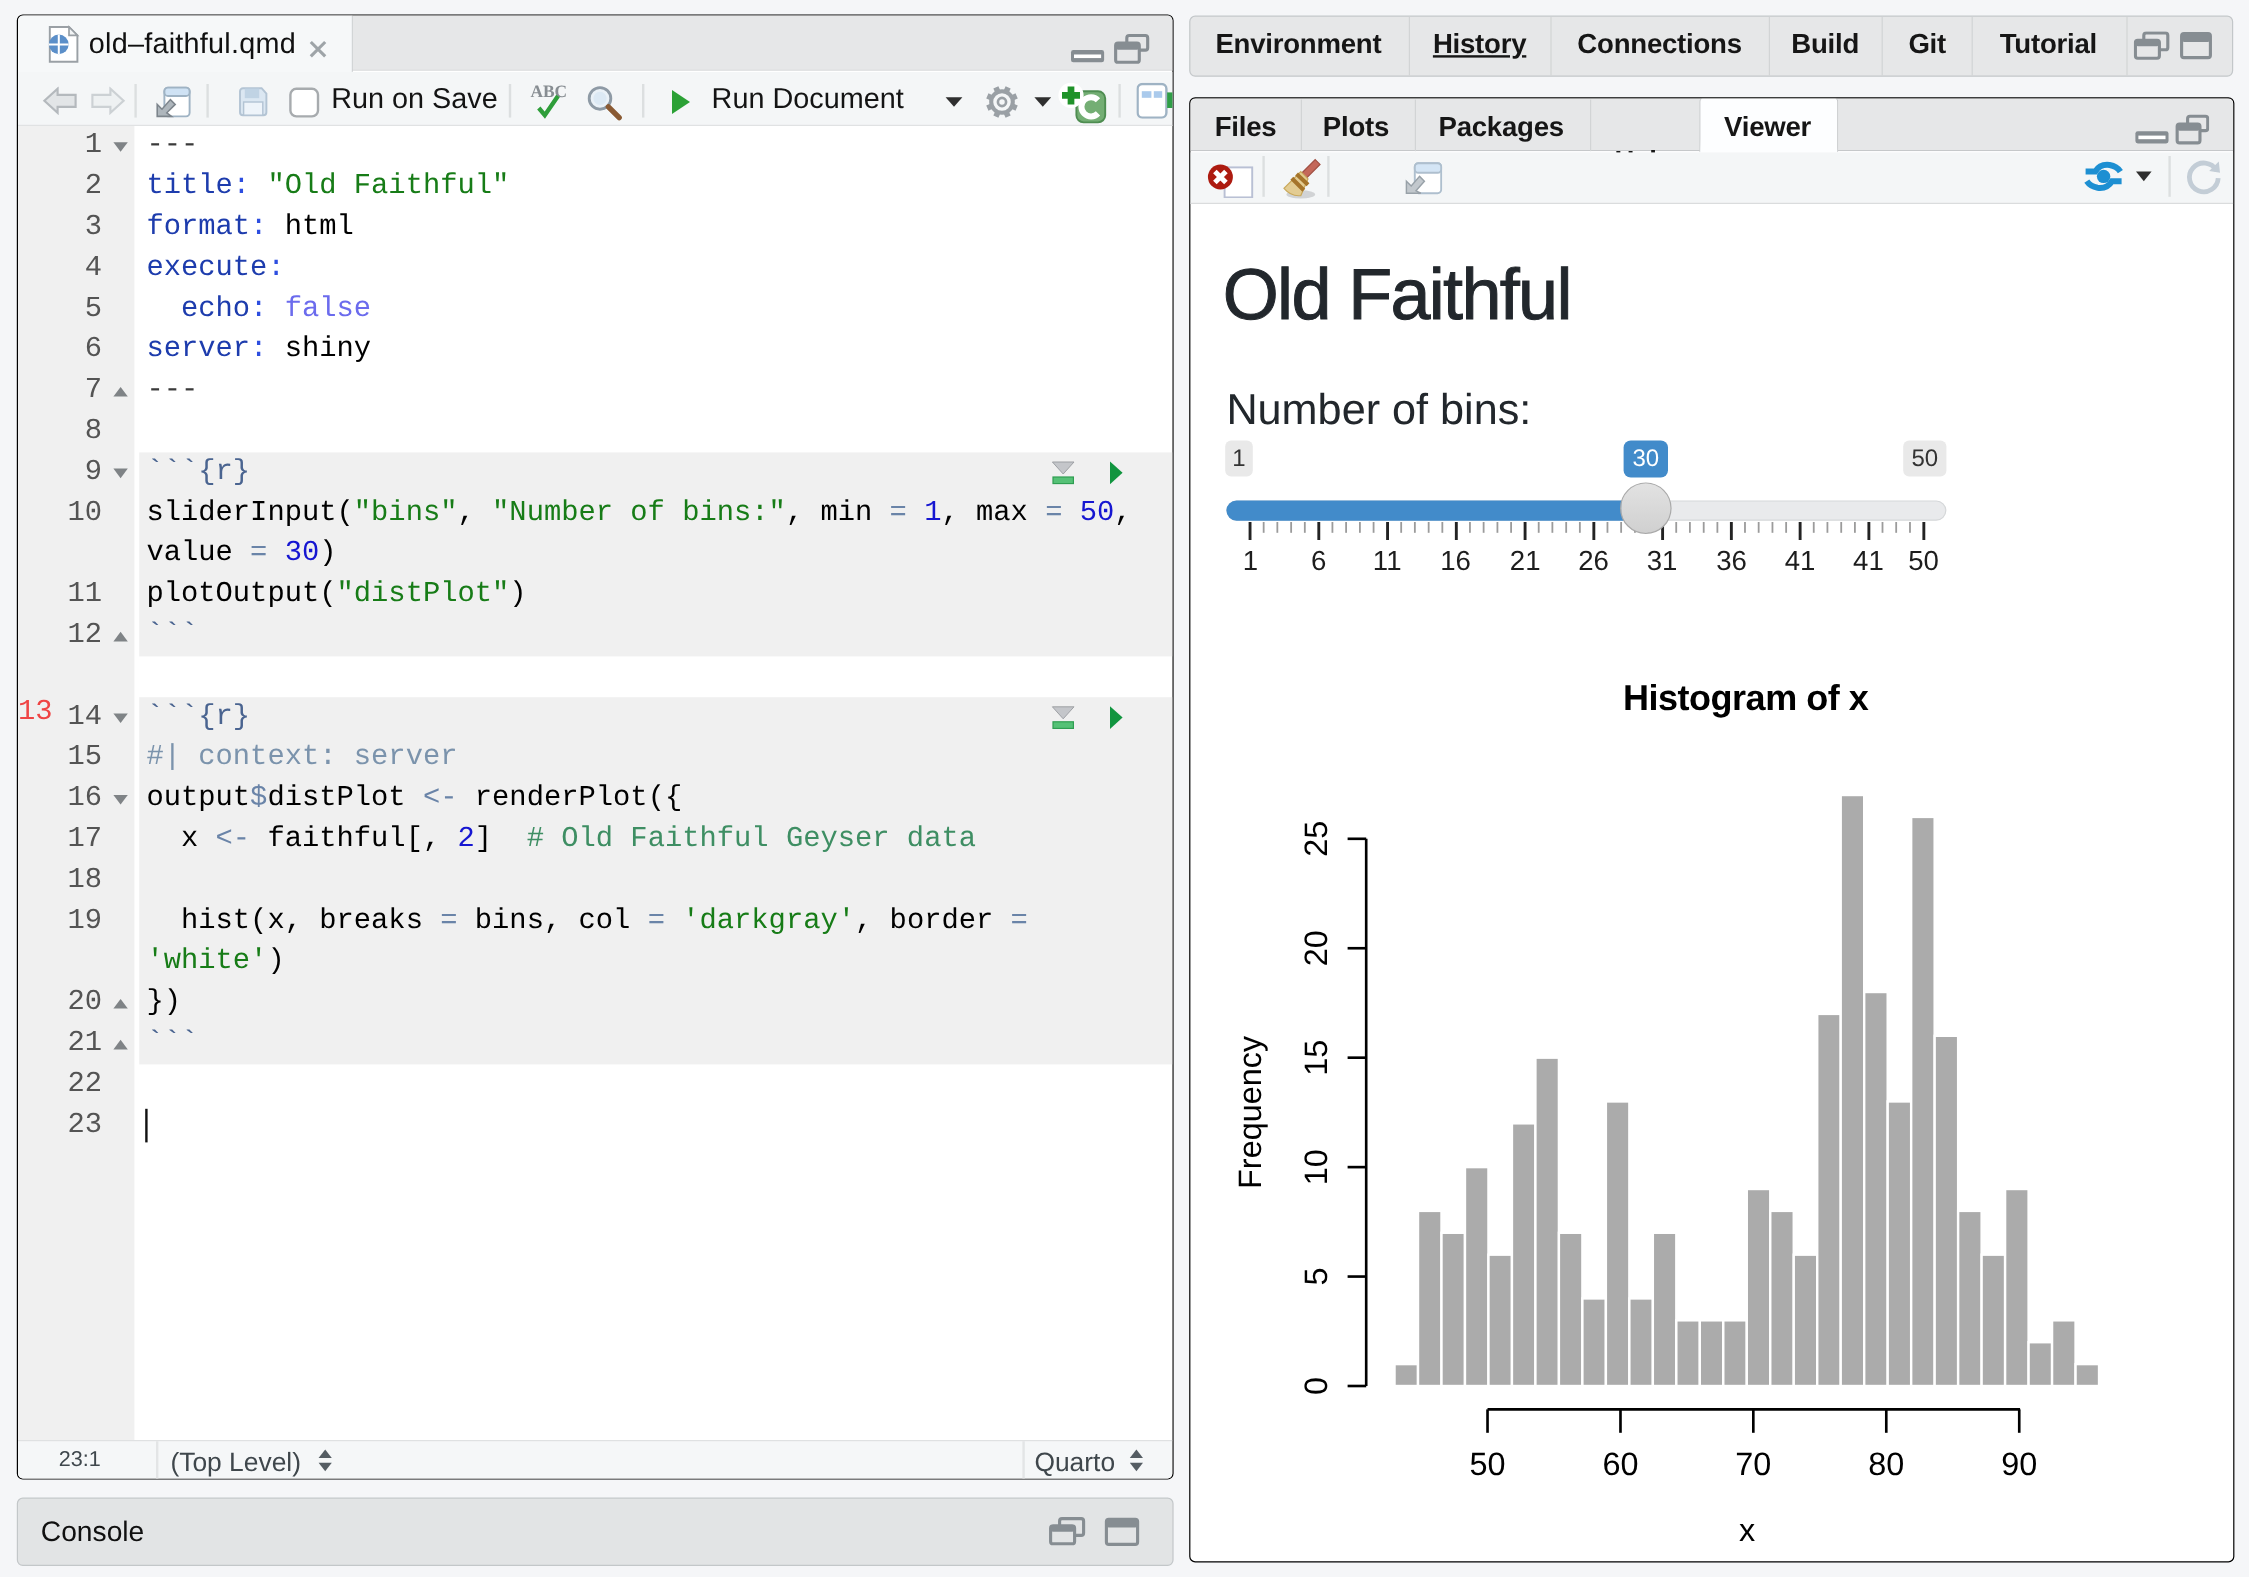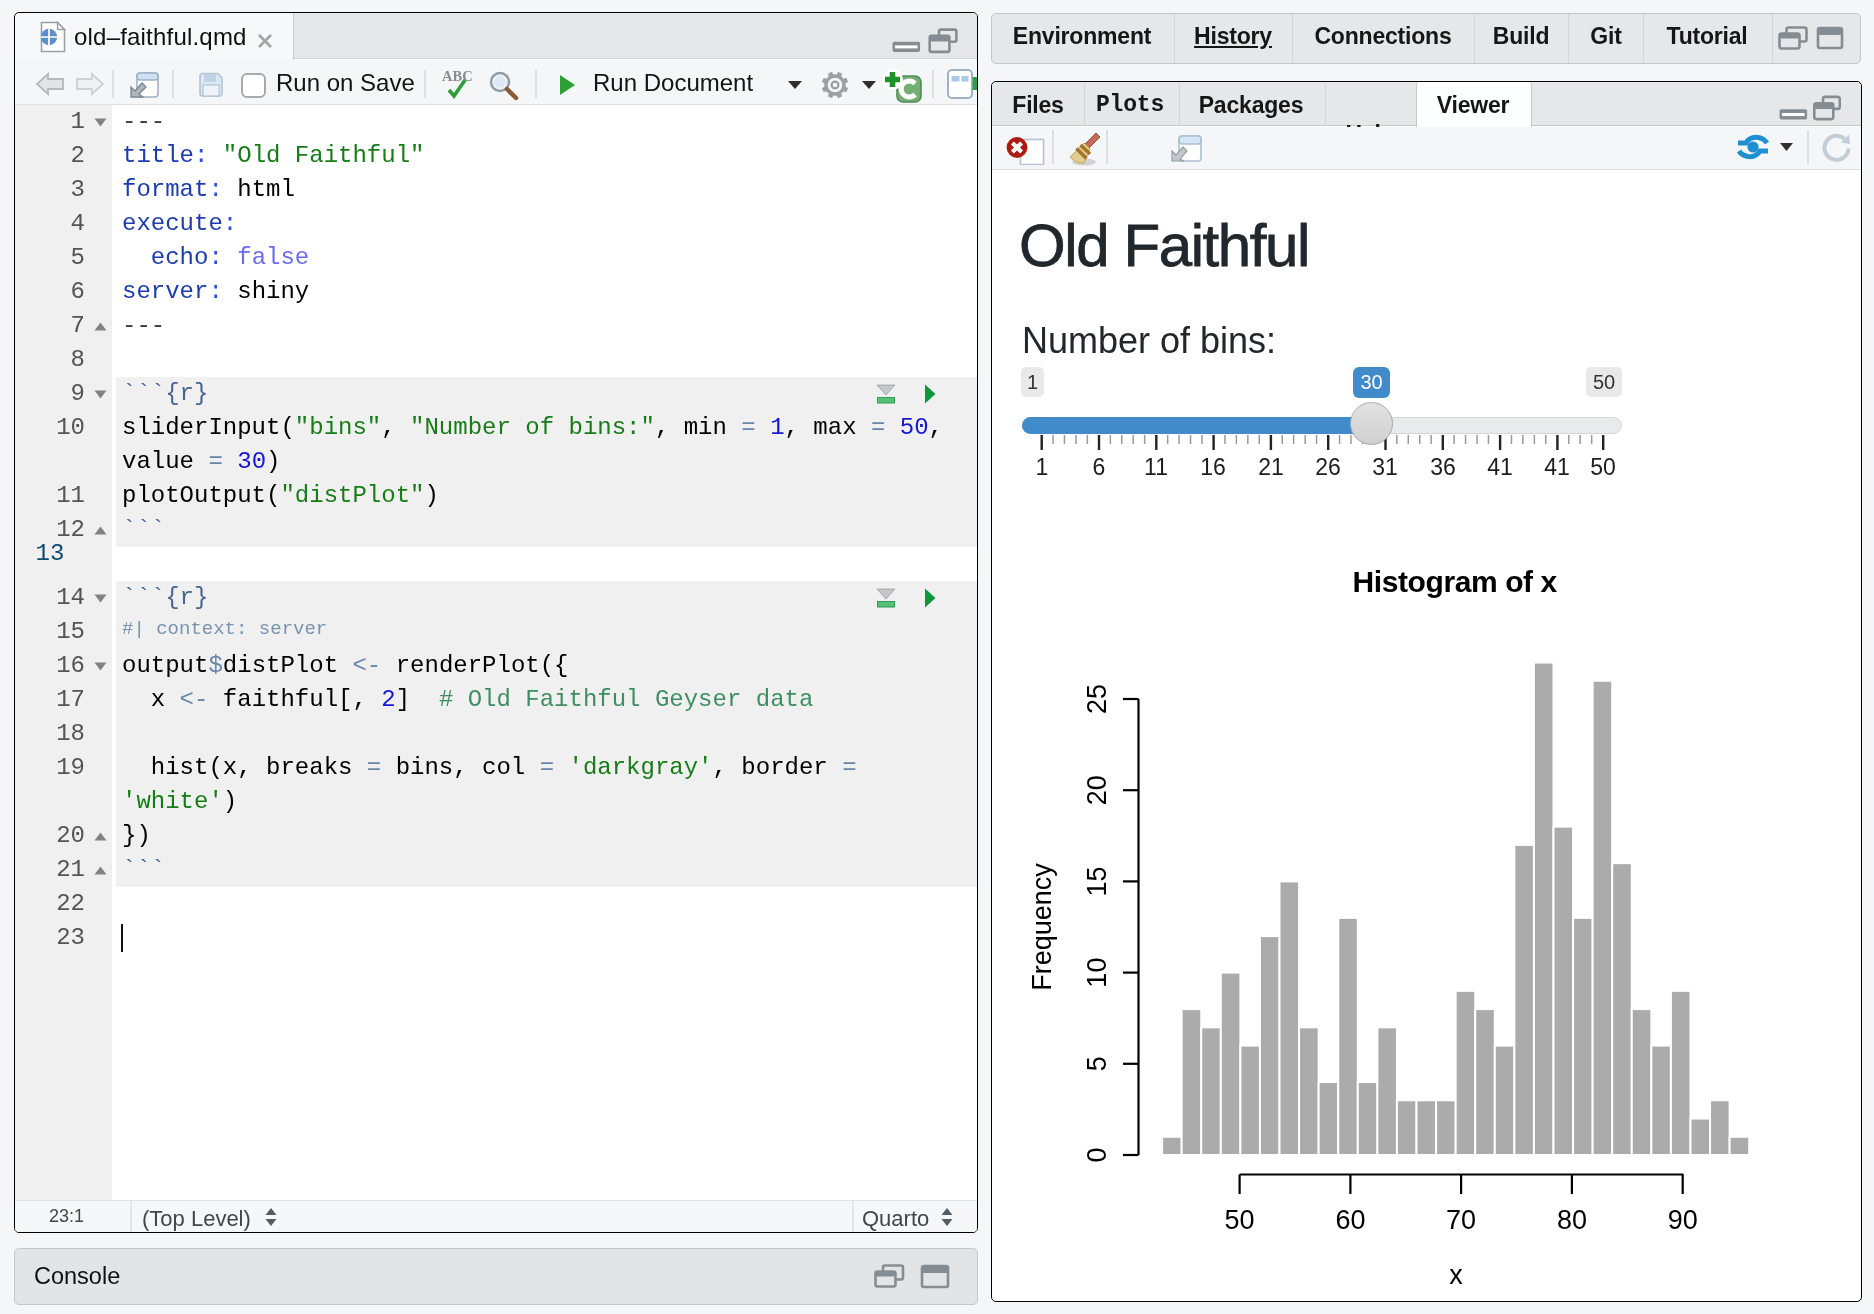--- a/index.html
+++ b/index.html
@@ -128,28 +128,28 @@
     <div class="abs mono" style="left:0;top:401px;width:70px;text-align:right;font-size:24px;color:#545454;">10</div>
     <div class="abs mono" style="left:107px;top:401px;font-size:24px;color:#000;white-space:pre;">sliderInput(<span style="color:#177c17">"bins"</span>, <span style="color:#177c17">"Number of bins:"</span>, min <span style="color:#6a84a8">=</span> <span style="color:#1616d1">1</span>, max <span style="color:#6a84a8">=</span> <span style="color:#1616d1">50</span>,</div>
     <div class="abs mono" style="left:107px;top:435px;font-size:24px;color:#000;white-space:pre;">value <span style="color:#6a84a8">=</span> <span style="color:#1616d1">30</span>)</div>
     <div class="abs mono" style="left:0;top:469px;width:70px;text-align:right;font-size:24px;color:#545454;">11</div>
     <div class="abs mono" style="left:107px;top:469px;font-size:24px;color:#000;white-space:pre;">plotOutput(<span style="color:#177c17">"distPlot"</span>)</div>
     <div class="abs mono" style="left:0;top:503px;width:70px;text-align:right;font-size:24px;color:#545454;">12</div>
     <svg class="abs" style="left:79px;top:513px;" width="13" height="9" viewBox="0 0 13 9">
       <path d="M0.5 8.5 h12 l-6 -8 z" fill="#7f8386"></path>
     </svg>
     <div class="abs mono" style="left:107px;top:503px;font-size:24px;color:#000;white-space:pre;"><span style="color:#4a6490">```</span></div>
-    <div class="abs mono" style="left:0;top:527px;width:70px;text-align:center;font-size:24px;color:#0c4a6e;">13</div>
+    <div class="abs mono" style="left:0;top:567px;width:70px;text-align:left;font-size:24px;color:#ef4444;">13</div>
     <div class="abs mono" style="left:0;top:571px;width:70px;text-align:right;font-size:24px;color:#545454;">14</div>
     <svg class="abs" style="left:79px;top:581px;" width="13" height="9" viewBox="0 0 13 9">
       <path d="M0.5 0.5 h12 l-6 8 z" fill="#7f8386"></path>
     </svg>
     <div class="abs mono" style="left:107px;top:571px;font-size:24px;color:#000;white-space:pre;"><span style="color:#4a6490">```{r}</span></div>
     <div class="abs mono" style="left:0;top:605px;width:70px;text-align:right;font-size:24px;color:#545454;">15</div>
-    <div class="abs mono" style="left:107px;top:605px;font-size:19px;color:#000;white-space:pre;"><span style="color:#7b93ac">#| context: server</span></div>
+    <div class="abs mono" style="left:107px;top:605px;font-size:24px;color:#000;white-space:pre;"><span style="color:#7b93ac">#| context: server</span></div>
     <div class="abs mono" style="left:0;top:639px;width:70px;text-align:right;font-size:24px;color:#545454;">16</div>
     <svg class="abs" style="left:79px;top:649px;" width="13" height="9" viewBox="0 0 13 9">
       <path d="M0.5 0.5 h12 l-6 8 z" fill="#7f8386"></path>
     </svg>
     <div class="abs mono" style="left:107px;top:639px;font-size:24px;color:#000;white-space:pre;">output<span style="color:#6a84a8">$</span>distPlot <span style="color:#6a84a8">&lt;-</span> renderPlot({</div>
     <div class="abs mono" style="left:0;top:673px;width:70px;text-align:right;font-size:24px;color:#545454;">17</div>
     <div class="abs mono" style="left:107px;top:673px;font-size:24px;color:#000;white-space:pre;">  x <span style="color:#6a84a8">&lt;-</span> faithful[, <span style="color:#1616d1">2</span>]  <span style="color:#3e8e63"># Old Faithful Geyser data</span></div>
     <div class="abs mono" style="left:0;top:707px;width:70px;text-align:right;font-size:24px;color:#545454;">18</div>
     <div class="abs mono" style="left:0;top:741px;width:70px;text-align:right;font-size:24px;color:#545454;">19</div>
     <div class="abs mono" style="left:107px;top:741px;font-size:24px;color:#000;white-space:pre;">  hist(x, breaks <span style="color:#6a84a8">=</span> bins, col <span style="color:#6a84a8">=</span> <span style="color:#177c17">'darkgray'</span>, border <span style="color:#6a84a8">=</span></div>
@@ -225,21 +225,21 @@
 <rect x="40" y="2" width="24" height="20" rx="2" fill="none" stroke="#868d92" stroke-width="2.6"></rect>
 <rect x="40" y="2" width="24" height="7" rx="2" fill="#868d92"></rect>
 </svg>
 <div class="pane" style="left:991px;top:81px;width:871px;height:1221px;overflow:hidden;">
     <div class="abs" style="left:0;top:0;width:869px;height:44px;background:#e6e7e8;border-bottom:1px solid #c6c8ca;border-radius:5px 5px 0 0;"></div>
     <div class="abs" style="left:424px;top:0;width:116px;height:45px;background:#fdfeff;border-left:1px solid #c6c8ca;border-right:1px solid #c6c8ca;border-radius:3px 3px 0 0;"></div>
     <div class="abs" style="left:92px;top:1px;width:1px;height:43px;background:#d2d4d5;"></div>
     <div class="abs" style="left:187px;top:1px;width:1px;height:43px;background:#d2d4d5;"></div>
     <div class="abs" style="left:333px;top:1px;width:1px;height:43px;background:#d2d4d5;"></div>
     <div class="abs" style="left:46px;top:10px;transform:translateX(-50%);font-size:23px;letter-spacing:-0.2px;font-weight:bold;color:#161616;white-space:nowrap;">Files</div>
-    <div class="abs" style="left:138px;top:10px;transform:translateX(-50%);font-size:23px;letter-spacing:-0.2px;font-weight:bold;color:#161616;white-space:nowrap;font-family:Liberation Mono, monospace;">Plots</div>
+    <div class="abs" style="left:138px;top:10px;transform:translateX(-50%);font-size:23px;letter-spacing:-0.2px;font-weight:bold;color:#161616;white-space:nowrap;">Plots</div>
     <div class="abs" style="left:259px;top:10px;transform:translateX(-50%);font-size:23px;letter-spacing:-0.2px;font-weight:bold;color:#161616;white-space:nowrap;">Packages</div>
     <div class="abs" style="left:378px;top:10px;transform:translateX(-50%);font-size:23px;letter-spacing:-0.2px;font-weight:bold;color:#161616;white-space:nowrap;margin-top:29px;">Help</div>
     <div class="abs" style="left:481px;top:10px;transform:translateX(-50%);font-size:23px;letter-spacing:-0.2px;font-weight:bold;color:#161616;white-space:nowrap;">Viewer</div>
     <svg class="abs" style="left:787px;top:13px;" width="62" height="29" viewBox="0 0 62 29">
 <rect x="0.5" y="14.3" width="27.6" height="10.2" rx="2" fill="#868d92"></rect>
 <rect x="3" y="18" width="22.6" height="3" fill="#fff"></rect>
 <rect x="44" y="1.9" width="16.8" height="12" rx="2" fill="none" stroke="#868d92" stroke-width="2.6"></rect>
 <rect x="35.3" y="8.3" width="19" height="15.8" rx="2" fill="#e6e7e8" stroke="#868d92" stroke-width="2.6"></rect>
 <rect x="35.3" y="8.3" width="19" height="5.6" rx="2" fill="#868d92"></rect>
 </svg>

